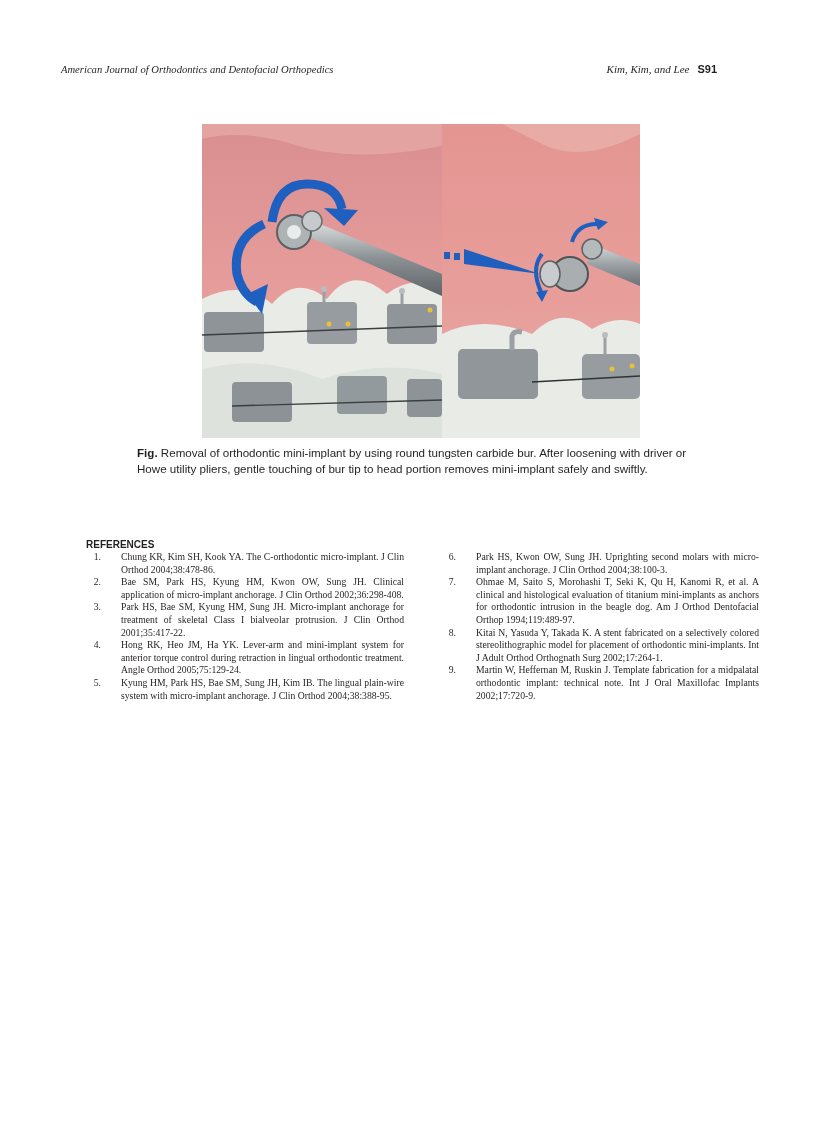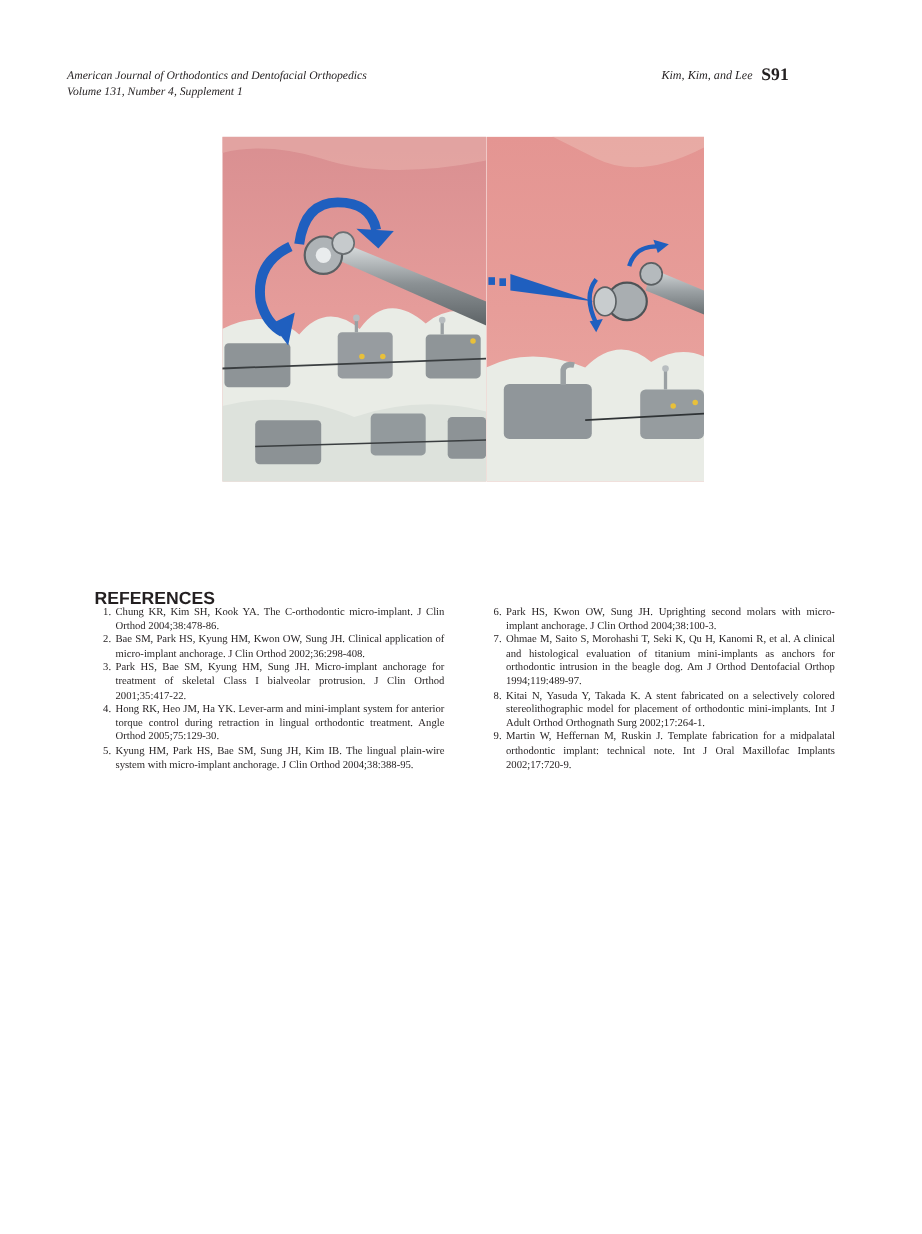--- a/index.html
+++ b/index.html
@@ -11,22 +11,22 @@
     font-family: "Liberation Serif", serif; font-style: italic;
     font-size: 10.6px; line-height: 14px; color: #231f20;
   }
   .running-head-right {
     position: absolute; right: 85px; top: 61px;
     font-family: "Liberation Serif", serif; font-style: italic;
     font-size: 11px; line-height: 16px; color: #231f20;
     display: flex; align-items: flex-end; gap: 8px;
   }
   .page-number {
-    font-family: Liberation Serif, serif; font-style: normal; font-weight: bold;
-    font-size: 16px;
+    font-family: Liberation Sans, sans-serif; font-style: normal; font-weight: bold;
+    font-size: 11px;
   }
 
   .figure {
     position: absolute; left: 202px; top: 124px; width: 438px; height: 314px;
     display: flex; overflow: hidden;
   }
   .panel { position: relative; height: 100%; overflow: hidden; }
   .panel-left { width: 240px; }
   .panel-right { width: 198px; }
   .panel svg { display: block; width: 100%; height: 100%; }
@@ -34,41 +34,40 @@
   .caption {
     position: absolute; left: 137px; top: 445px; width: 580px;
     font-family: "Liberation Sans", sans-serif; font-size: 11.6px; line-height: 16px;
     color: #231f20;
   }
   .caption .fig-label { font-weight: bold; }
 
   .refs-heading {
     position: absolute; left: 86px; top: 538px;
     font-family: "Liberation Sans", sans-serif; font-weight: bold;
-    font-size: 16px; line-height: 13px; color: #231f20;
+    font-size: 10px; line-height: 13px; color: #231f20;
   }
   .ref-col {
     position: absolute; width: 318px;
     font-family: "Liberation Serif", serif; font-size: 9.7px; line-height: 12.6px;
     color: #231f20;
   }
   .ref-col.left { left: 86px; top: 551px; }
   .ref-col.right { left: 441px; top: 551px; }
   .ref-item { display: flex; text-align: justify; margin: 0; }
   .ref-num { width: 19px; flex: 0 0 19px; text-align: right; padding-right: 4px; box-sizing: border-box; }
-  .ref-text { flex: 1; text-align: justify; }
+  .ref-text { flex: 1; text-align: justify; margin-left: 16px; }
 </style>
 </head>
 <body>
 
 <div class="page">
 
   <div class="running-head-left">
     <div>American Journal of Orthodontics and Dentofacial Orthopedics</div>
-    <div>Volume 131, Number 4, Supplement 1</div>
   </div>
 
   <div class="running-head-right">
     <span>Kim, Kim, and Lee</span>
     <span class="page-number">S91</span>
   </div>
 
   <div class="figure">
 
     <div class="panel panel-left">
@@ -161,39 +160,42 @@
         <polygon points="22,125 98,150 22,140" fill="#1f5fbf"></polygon>
 
         <path d="M100,130 Q88,145 100,170" fill="none" stroke="#1f5fbf" stroke-width="4"></path>
         <polygon points="94,168 106,166 100,178" fill="#1f5fbf"></polygon>
         <path d="M130,118 Q135,100 155,100" fill="none" stroke="#1f5fbf" stroke-width="4"></path>
         <polygon points="152,94 166,98 156,106" fill="#1f5fbf"></polygon>
       </svg>
     </div>
   </div>
 
+  <div class="caption">
+    <span class="fig-label">Fig.</span><span> Removal of orthodontic mini-implant by using round tungsten carbide bur. After loosening with driver or Howe utility pliers, gentle touching of bur tip to head portion removes mini-implant safely and swiftly.</span>
+  </div>
 
   <div class="refs-heading">REFERENCES</div>
 
   <div class="ref-col left">
     <div class="ref-item">
       <span class="ref-num">1.</span>
       <span class="ref-text">Chung KR, Kim SH, Kook YA. The C-orthodontic micro-implant. J Clin Orthod 2004;38:478-86.</span>
     </div>
     <div class="ref-item">
       <span class="ref-num">2.</span>
       <span class="ref-text">Bae SM, Park HS, Kyung HM, Kwon OW, Sung JH. Clinical application of micro-implant anchorage. J Clin Orthod 2002;36:298-408.</span>
     </div>
     <div class="ref-item">
       <span class="ref-num">3.</span>
       <span class="ref-text">Park HS, Bae SM, Kyung HM, Sung JH. Micro-implant anchorage for treatment of skeletal Class I bialveolar protrusion. J Clin Orthod 2001;35:417-22.</span>
     </div>
     <div class="ref-item">
       <span class="ref-num">4.</span>
-      <span class="ref-text">Hong RK, Heo JM, Ha YK. Lever-arm and mini-implant system for anterior torque control during retraction in lingual orthodontic treatment. Angle Orthod 2005;75:129-30.</span>
+      <span class="ref-text">Hong RK, Heo JM, Ha YK. Lever-arm and mini-implant system for anterior torque control during retraction in lingual orthodontic treatment. Angle Orthod 2005;75:129-24.</span>
     </div>
     <div class="ref-item">
       <span class="ref-num">5.</span>
       <span class="ref-text">Kyung HM, Park HS, Bae SM, Sung JH, Kim IB. The lingual plain-wire system with micro-implant anchorage. J Clin Orthod 2004;38:388-95.</span>
     </div>
   </div>
 
   <div class="ref-col right">
     <div class="ref-item">
       <span class="ref-num">6.</span>

